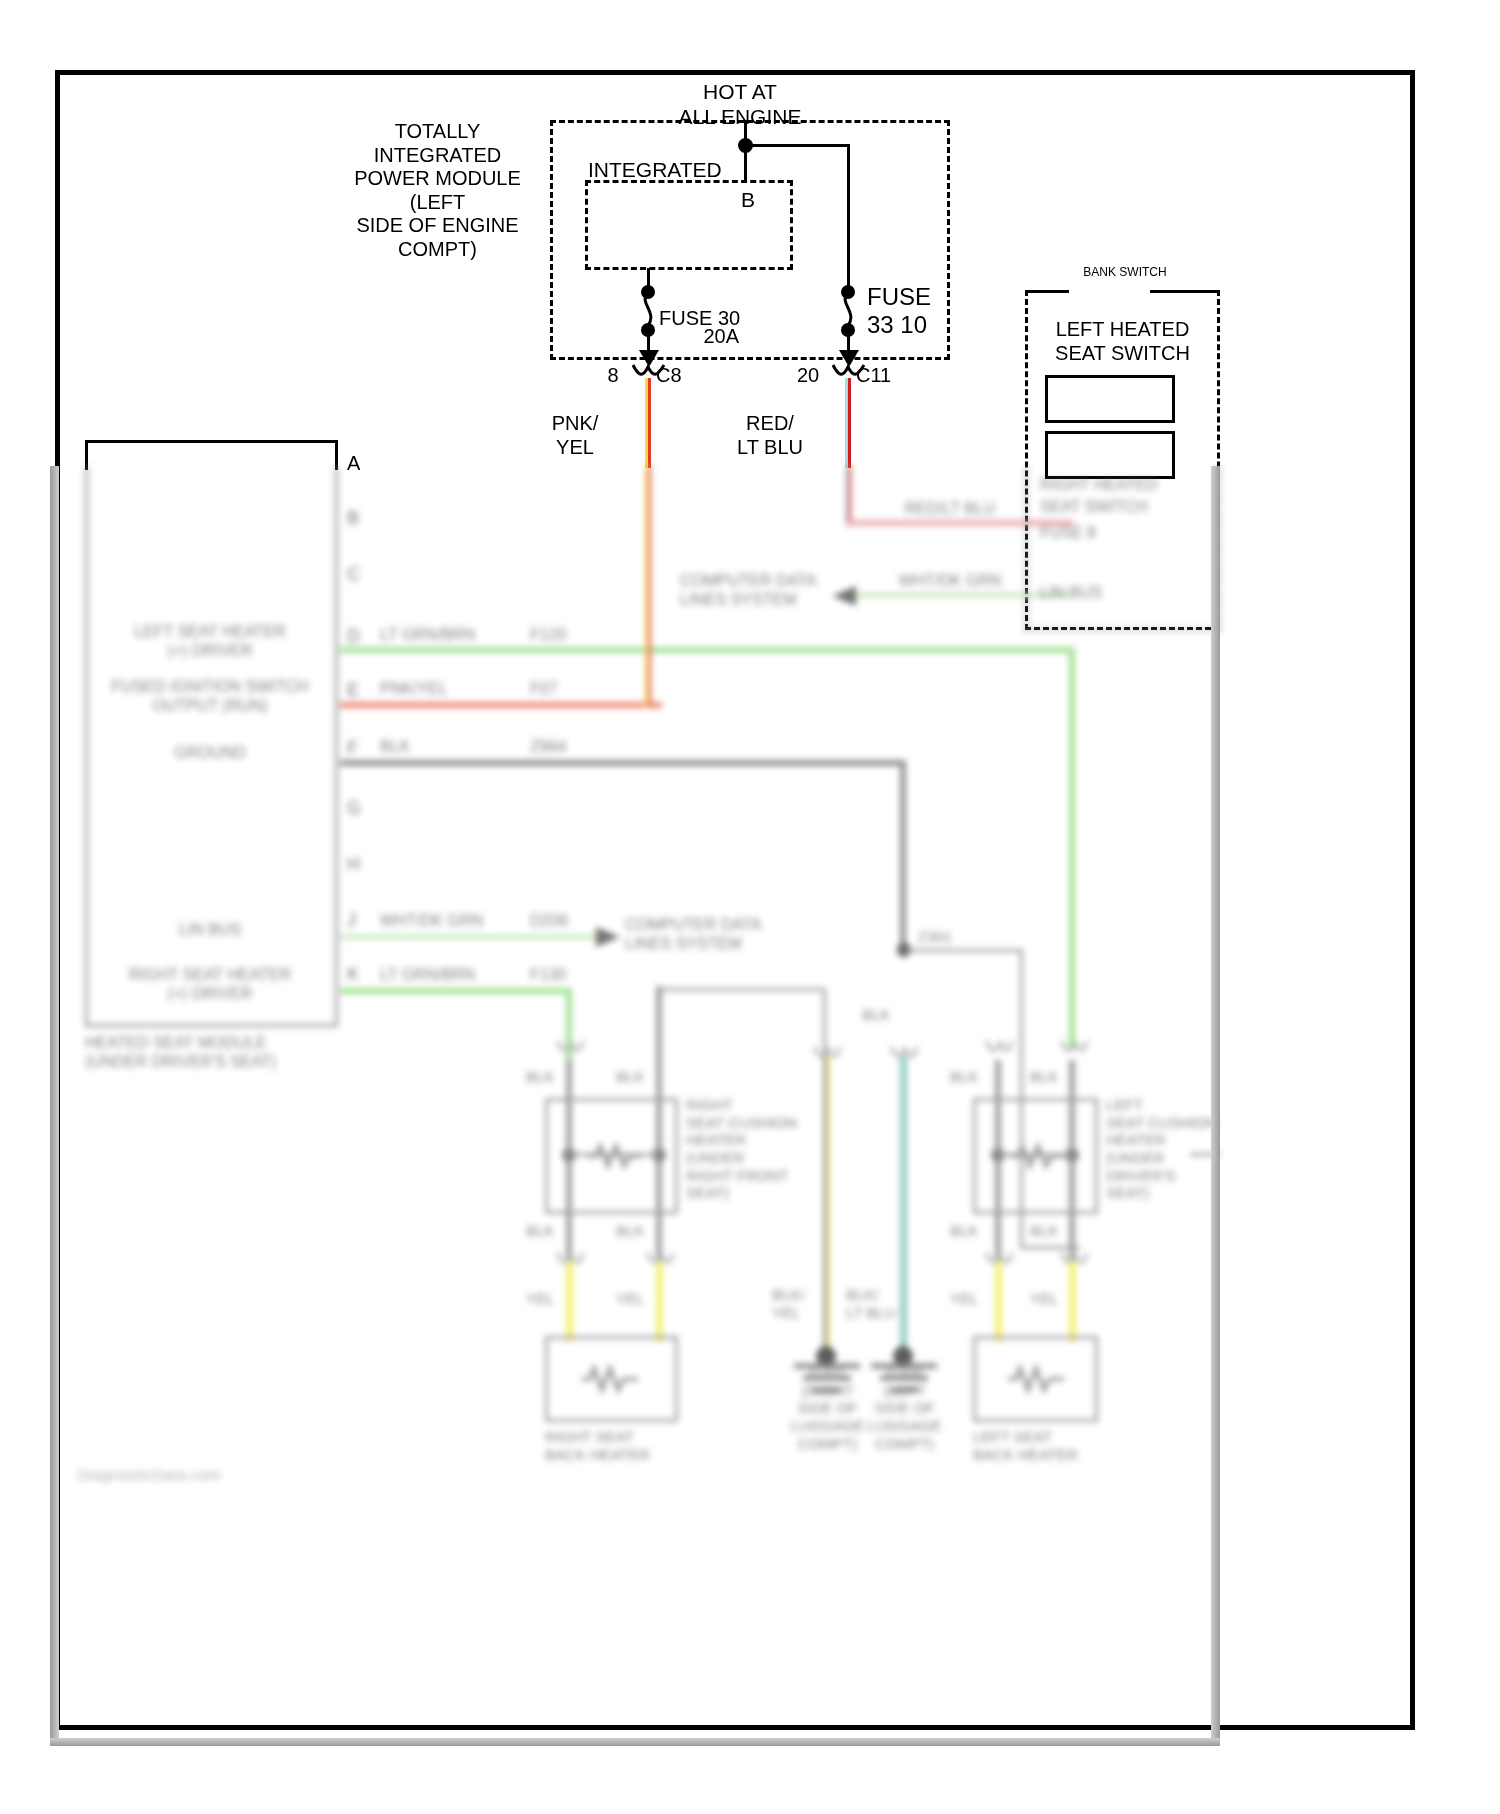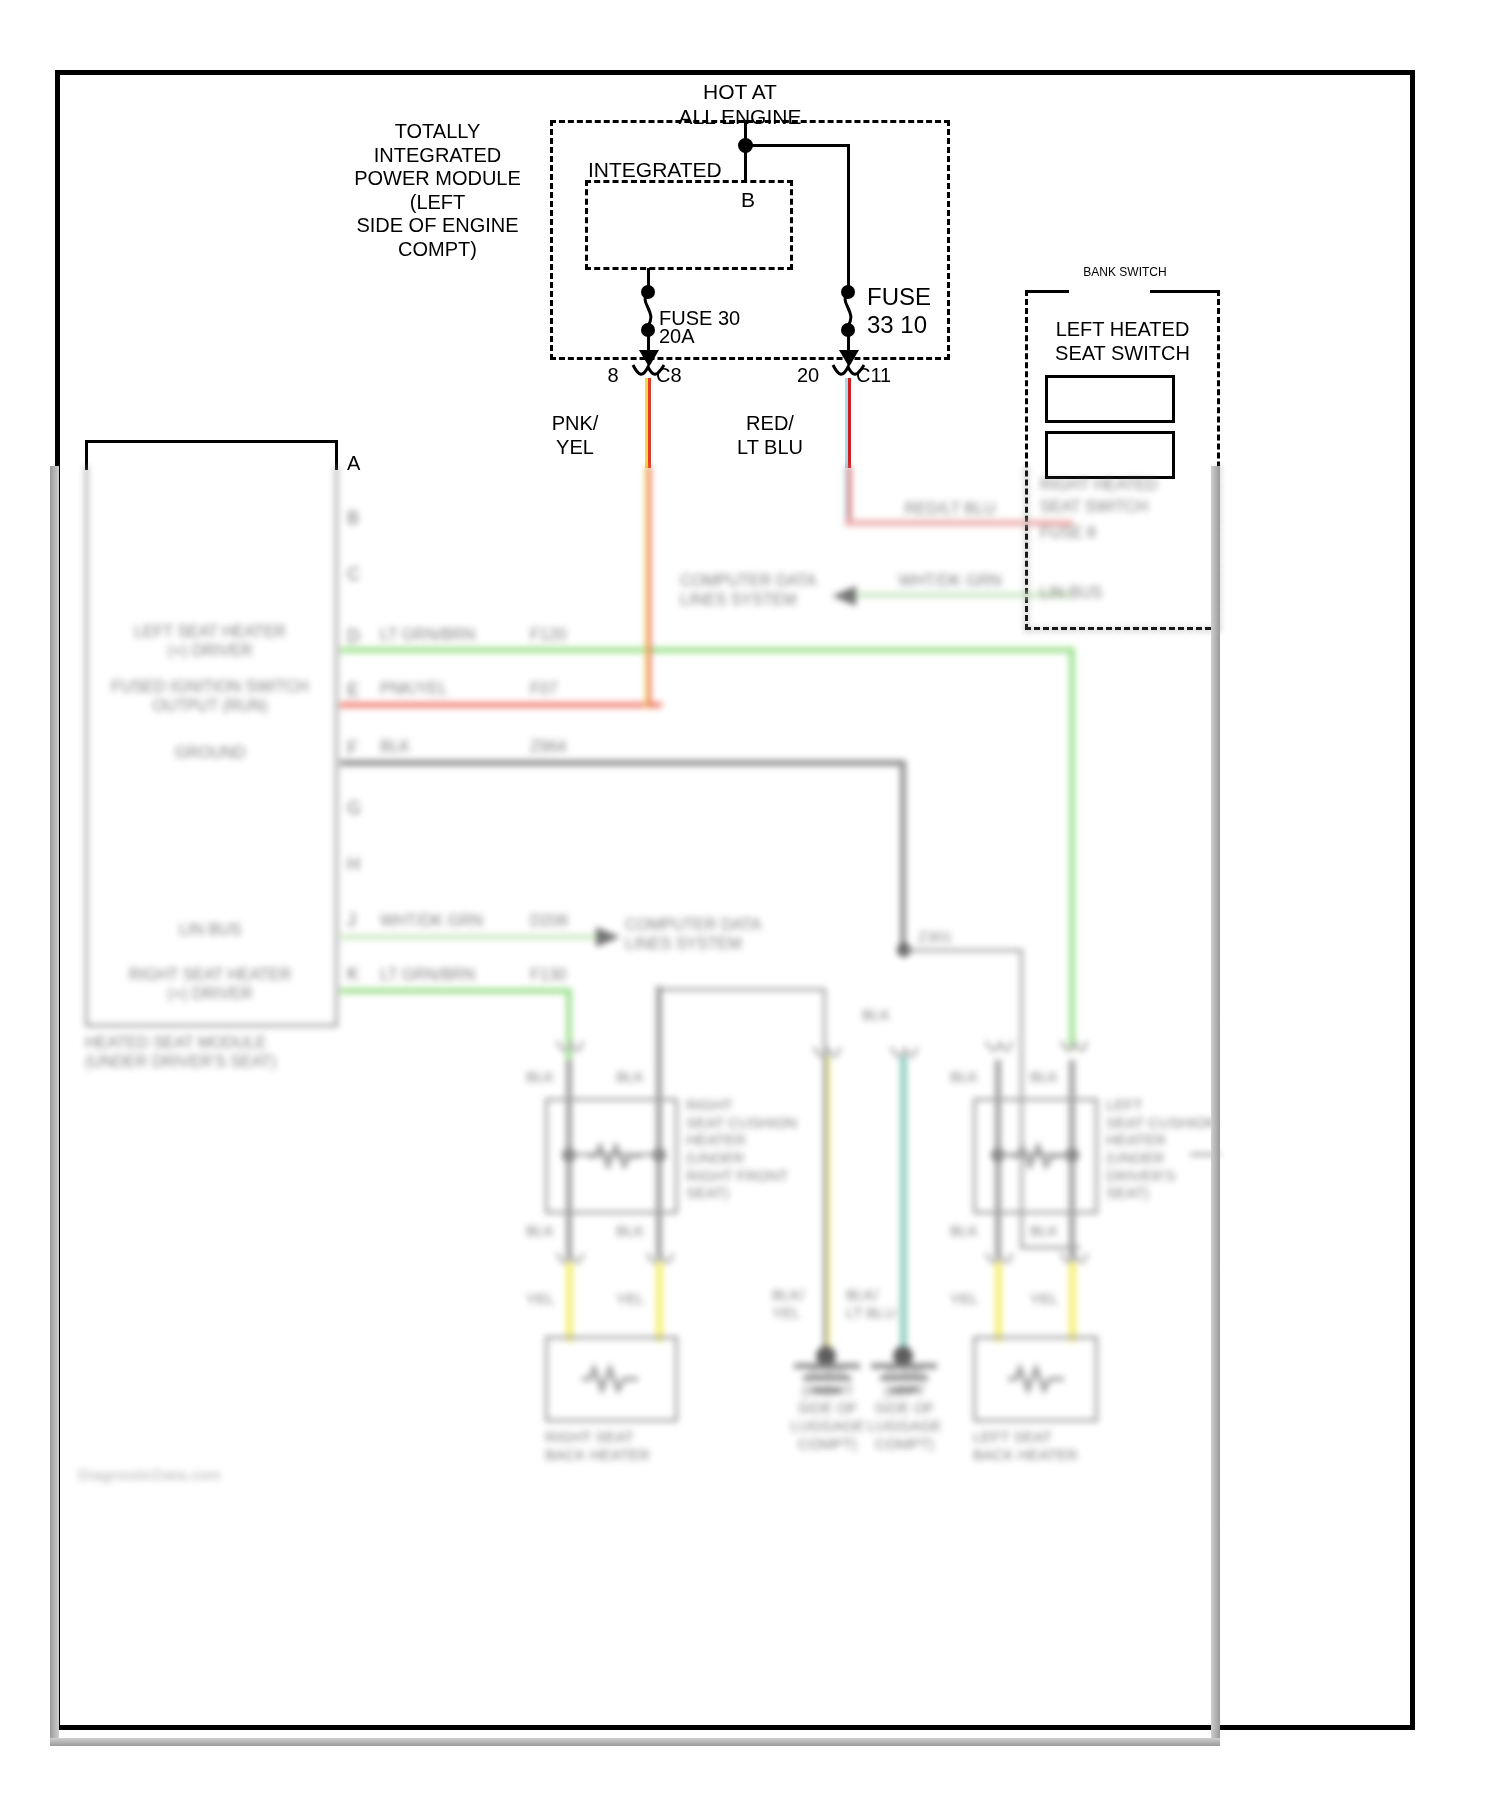--- a/index.html
+++ b/index.html
@@ -70,21 +70,21 @@
   <div class="dot" style="left:641px;top:285px;width:14px;height:14px;"></div>
   <svg style="position:absolute;left:636px;top:294px;" width="26" height="34">
     <path d="M12 0 C 2 8, 22 18, 12 32" stroke="#000" stroke-width="3" fill="none"></path>
   </svg>
   <div class="dot" style="left:641px;top:323px;width:14px;height:14px;"></div>
   <div class="ln v" style="left:647px;top:334px;height:22px;"></div>
   <svg style="position:absolute;left:636px;top:350px;" width="26" height="18">
     <polygon points="3,0 23,0 13,17" fill="#000"></polygon>
   </svg>
   <div class="t l" style="left:659px;top:283px;width:140px;font-size:20px;margin-top:24px;">FUSE 30</div>
-  <div class="t l" style="left:659px;top:325px;width:80px;font-size:20px;">20A</div>
+  <div class="t l" style="left:659px;top:325px;width:80px;font-size:20px;text-align:right;">20A</div>
 
   <svg style="position:absolute;left:631px;top:363px;" width="36" height="16">
     <path d="M2 2 C 8 14, 12 14, 17 4 C 22 14, 26 14, 33 2" stroke="#000" stroke-width="3" fill="none"></path>
   </svg>
   <div class="t r" style="left:596px;top:364px;width:34px;font-size:20px;">8</div>
   <div class="t l" style="left:656px;top:364px;width:60px;font-size:20px;">C8</div>
 
   <div class="dot" style="left:841px;top:285px;width:14px;height:14px;"></div>
   <svg style="position:absolute;left:836px;top:294px;" width="26" height="34">
     <path d="M12 0 C 2 8, 22 18, 12 32" stroke="#000" stroke-width="3" fill="none"></path>

